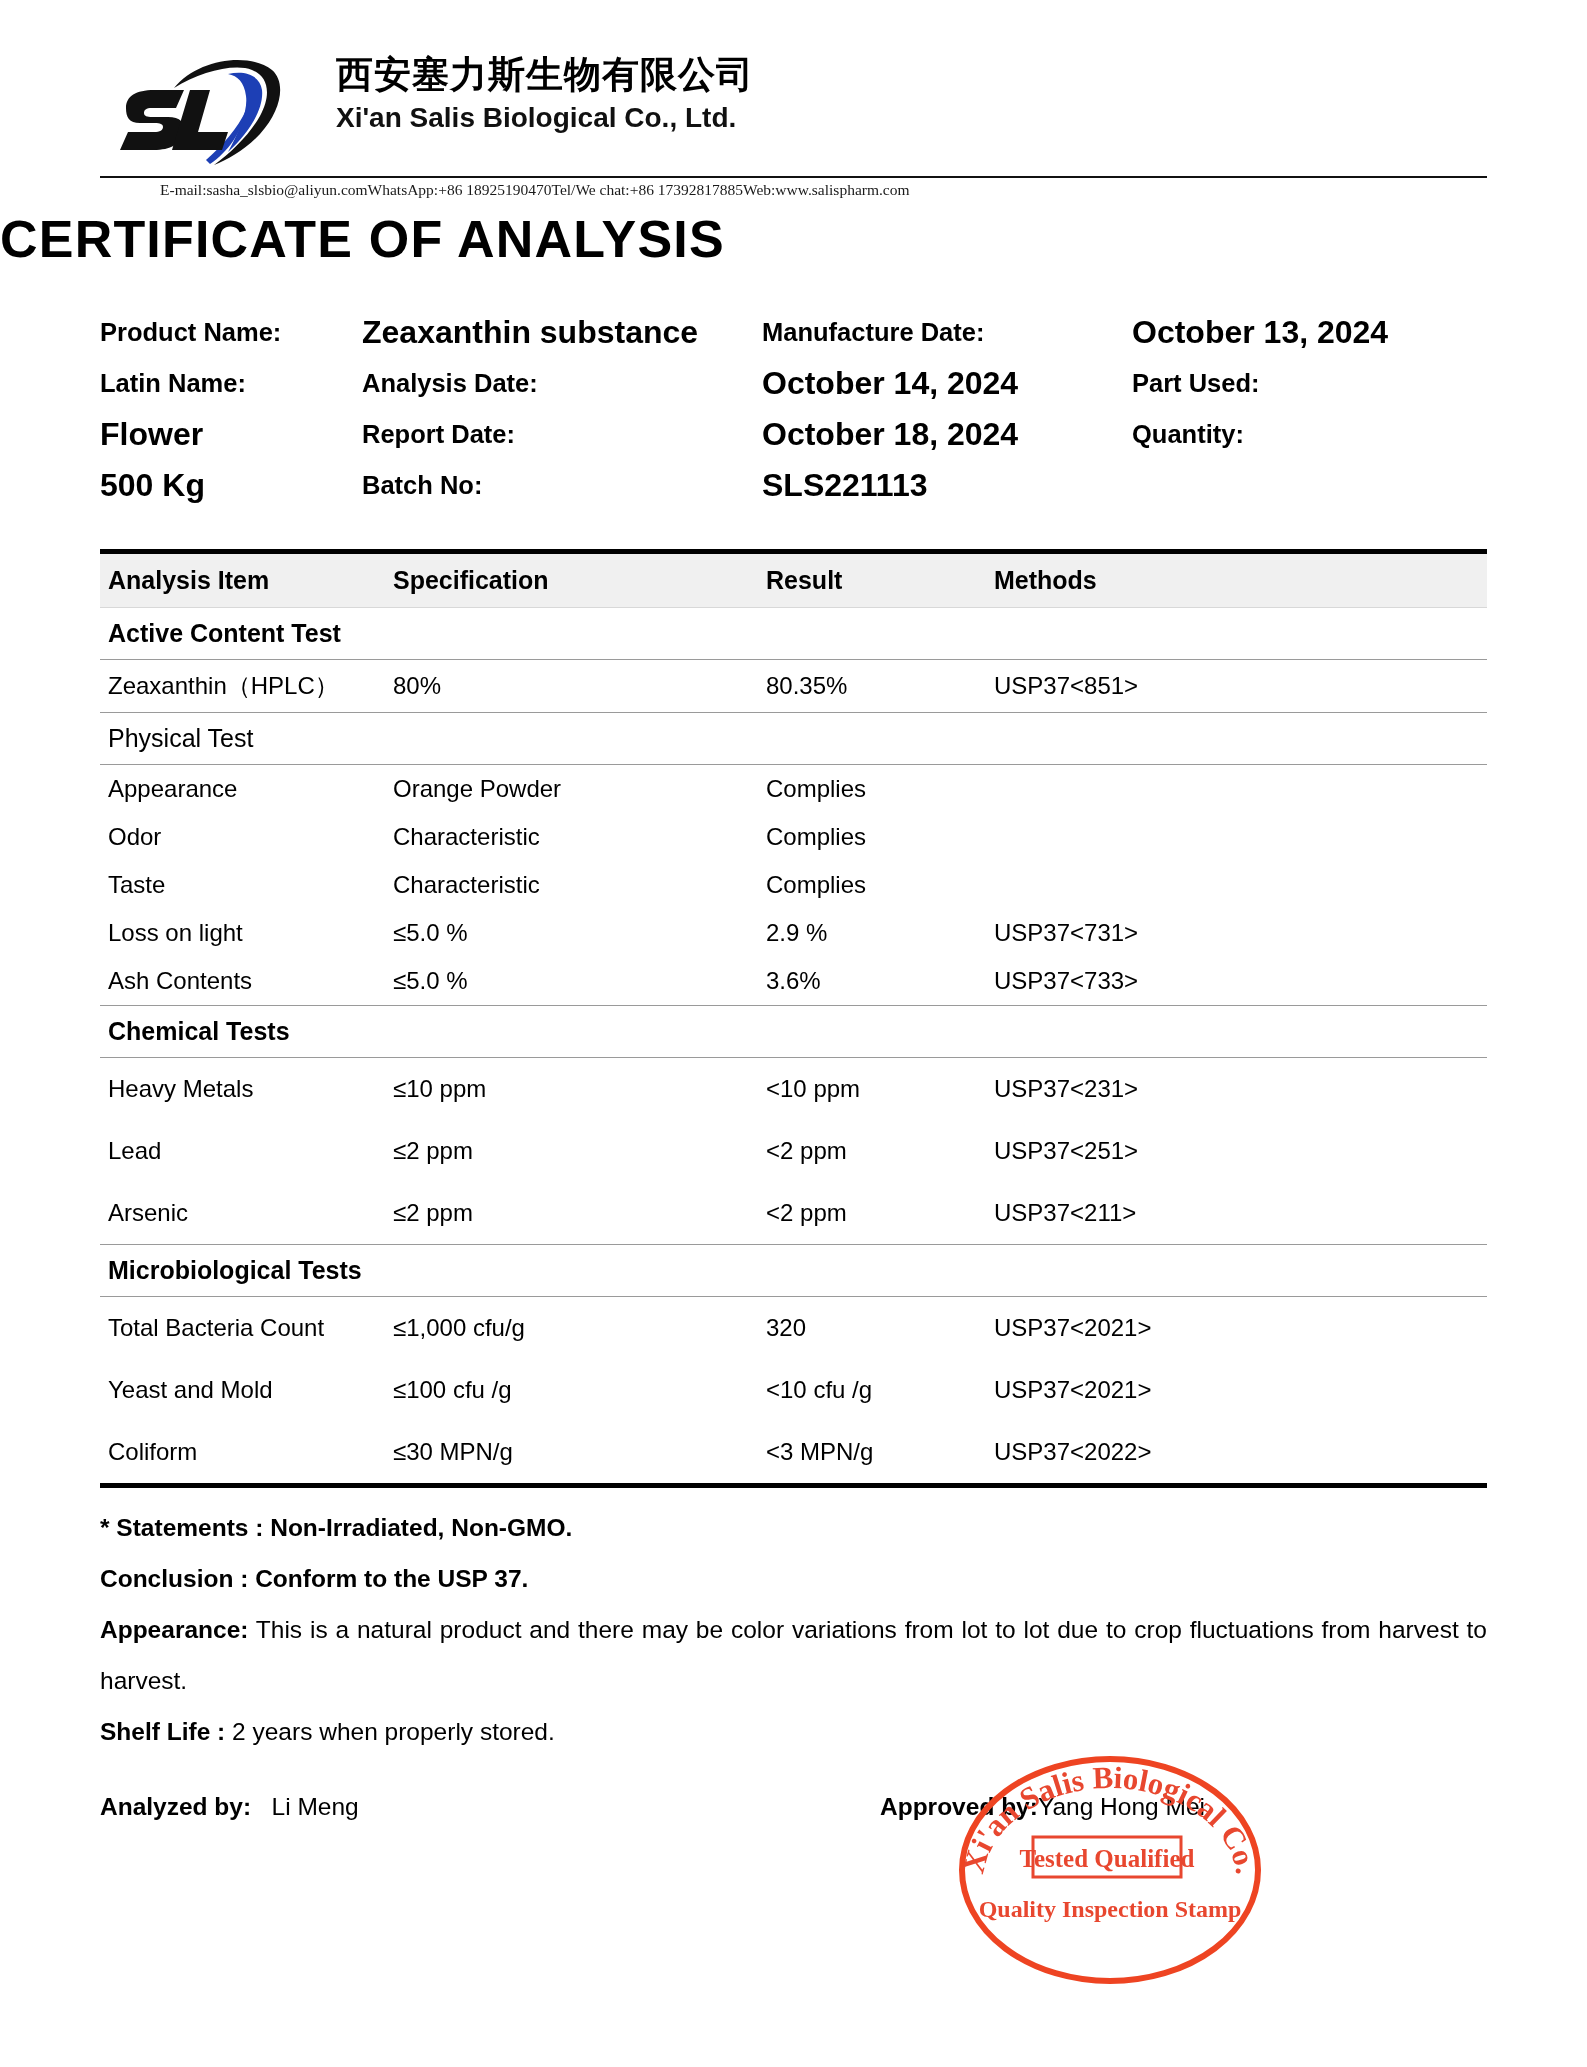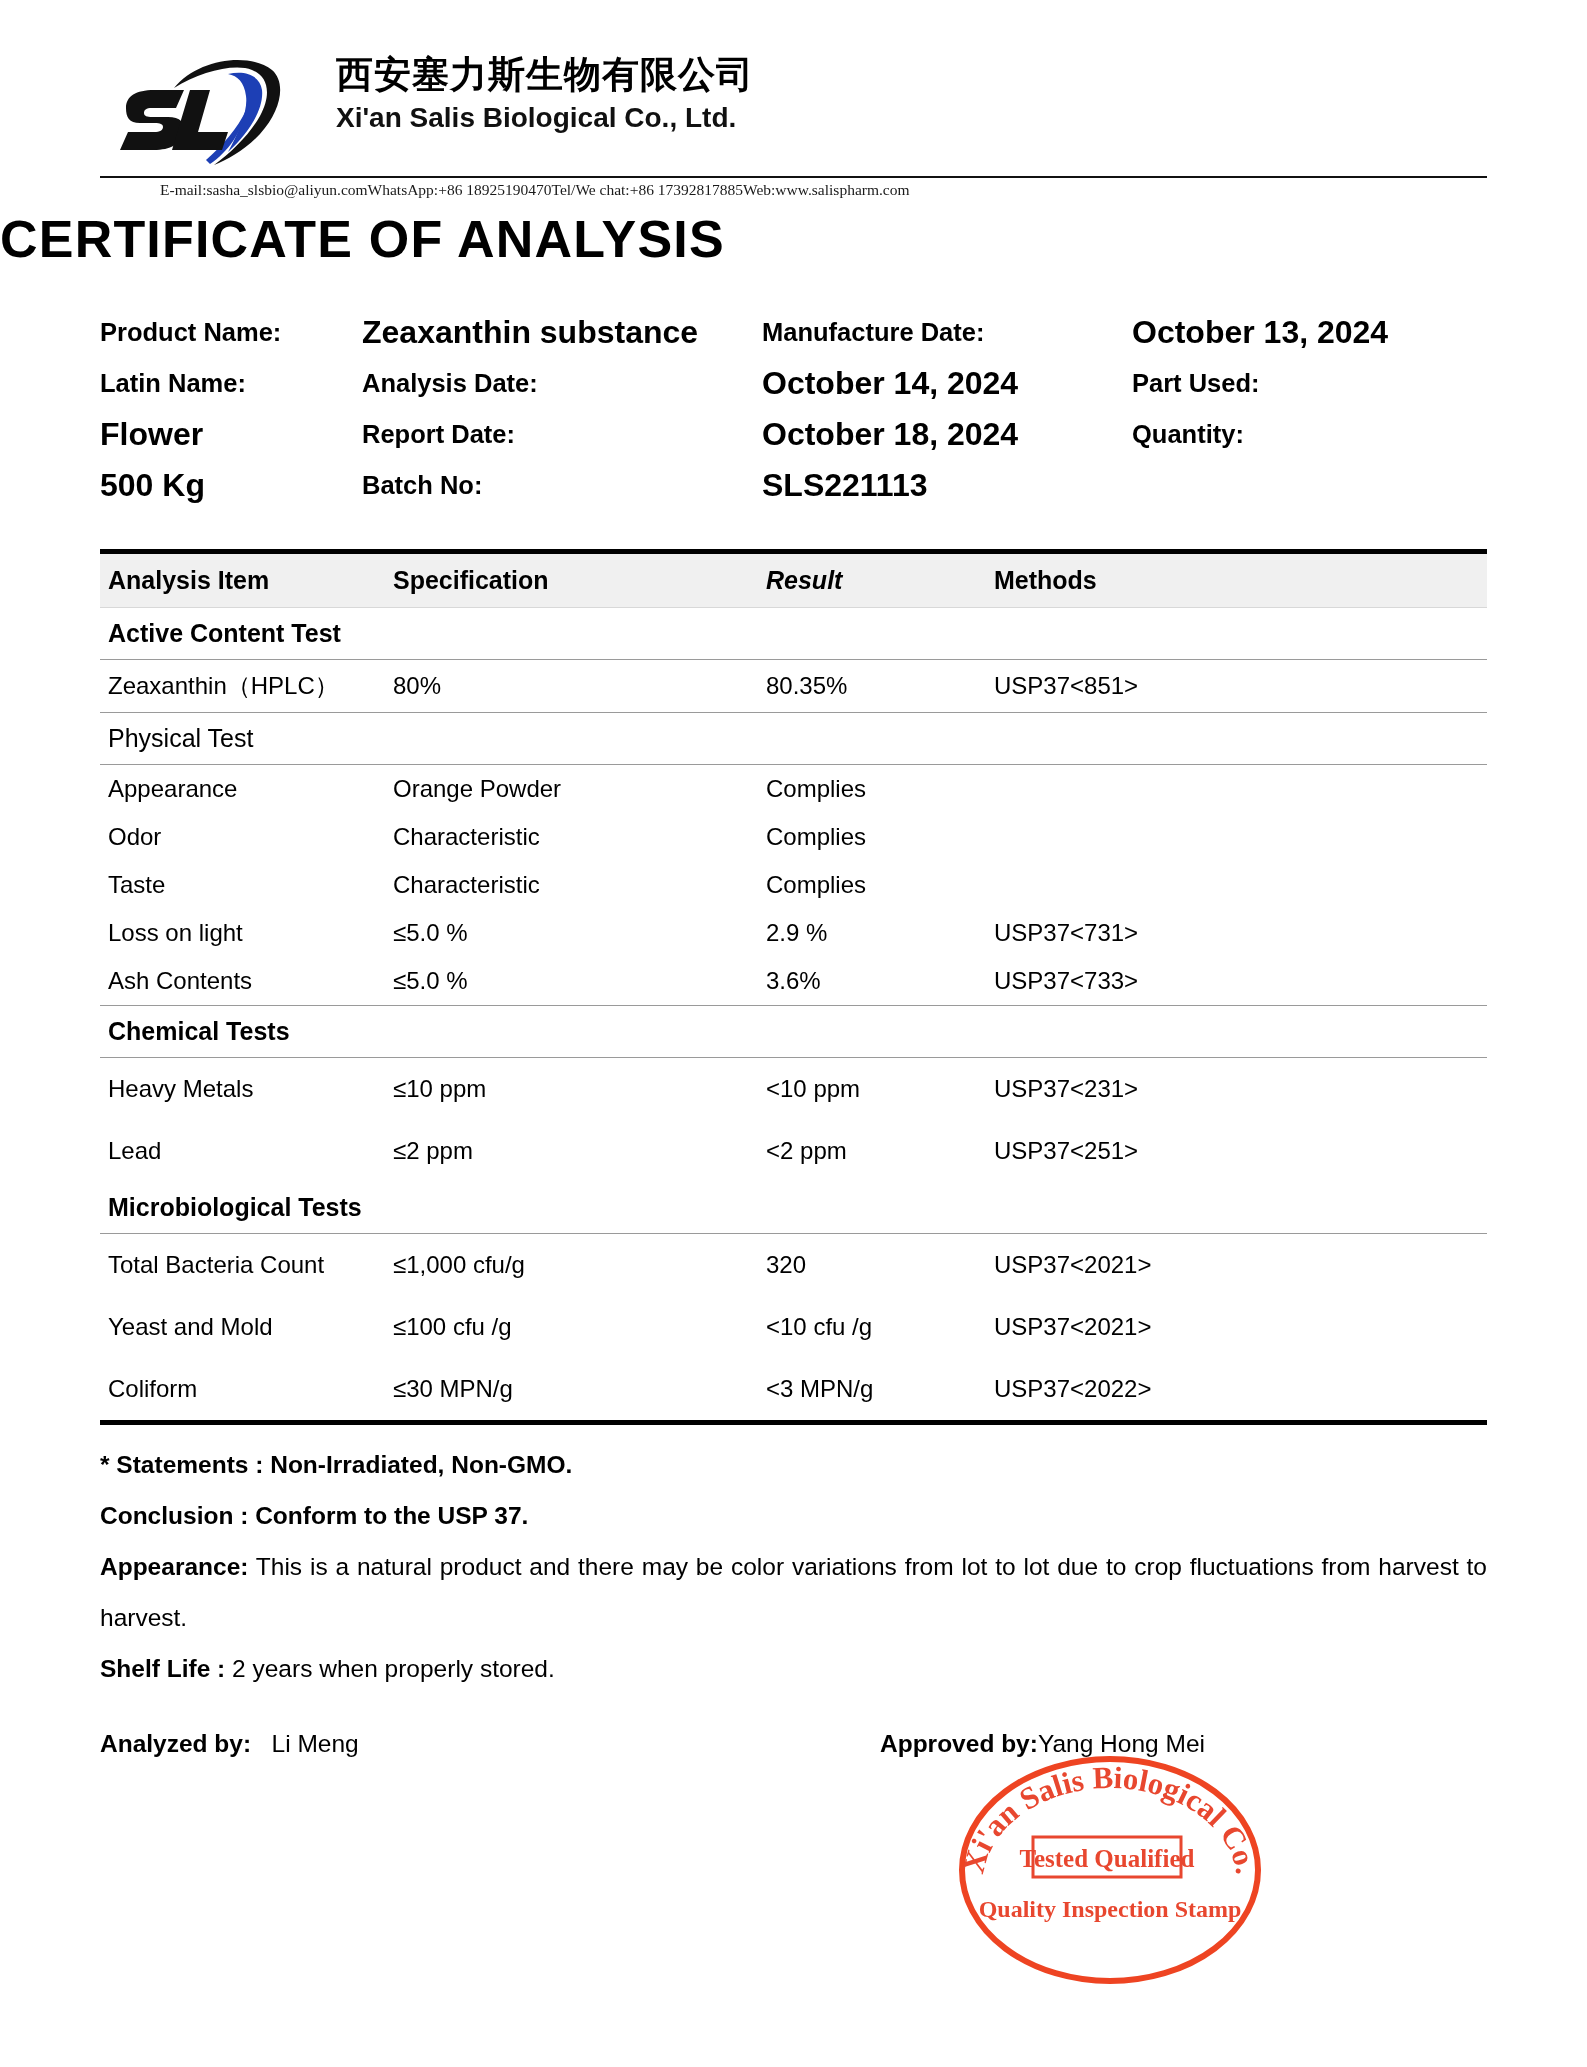--- a/index.html
+++ b/index.html
@@ -114,21 +114,21 @@
 
   table.coa thead th {
     background: #f0f0f0;
     font-size: 25px;
     font-weight: 700;
     text-align: left;
     padding: 12px 0 12px 8px;
     border-top: 5px solid #000;
     border-bottom: 1px solid #d8d8d8;
   }
-  table.coa thead th.res { padding-left: 36px; font-style: italic; }
+  table.coa thead th.res { padding-left: 36px; }
   table.coa thead th.met { padding-left: 24px; }
 
   tr.section td {
     font-size: 25px;
     font-weight: 700;
     padding: 11px 0 11px 8px;
     border-bottom: 1px solid #9a9a9a;
   }
   tr.section.plain td { font-weight: 400; }
 
@@ -309,20 +309,26 @@
           <td class="spec">≤10 ppm</td>
           <td class="result">&lt;10 ppm</td>
           <td class="method">USP37&lt;231&gt;</td>
         </tr>
         <tr class="data tall">
           <td>Lead</td>
           <td class="spec">≤2 ppm</td>
           <td class="result">&lt;2 ppm</td>
           <td class="method">USP37&lt;251&gt;</td>
         </tr>
+        <tr class="data tall rule-bottom">
+          <td>Arsenic</td>
+          <td class="spec">≤2 ppm</td>
+          <td class="result">&lt;2 ppm</td>
+          <td class="method">USP37&lt;211&gt;</td>
+        </tr>
 
         <tr class="section">
           <td colspan="4">Microbiological Tests</td>
         </tr>
         <tr class="data tall">
           <td>Total Bacteria Count</td>
           <td class="spec">≤1,000 cfu/g</td>
           <td class="result">320</td>
           <td class="method">USP37&lt;2021&gt;</td>
         </tr>

